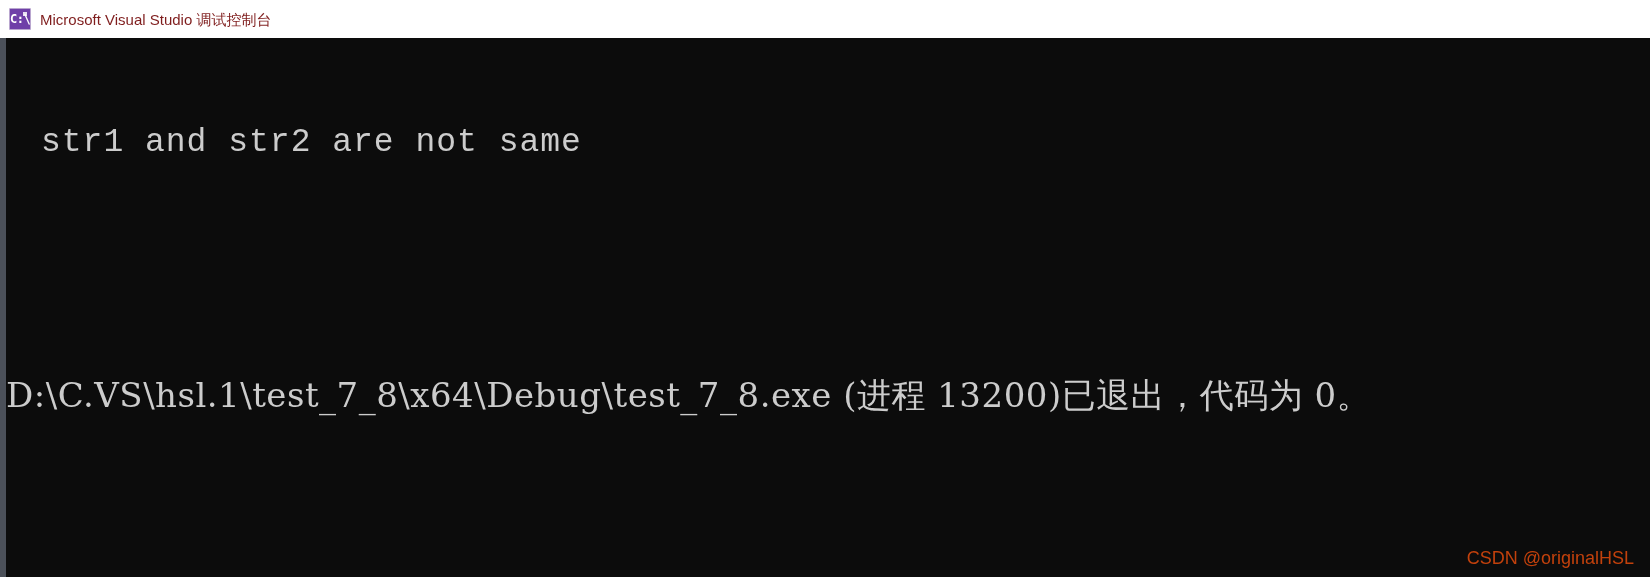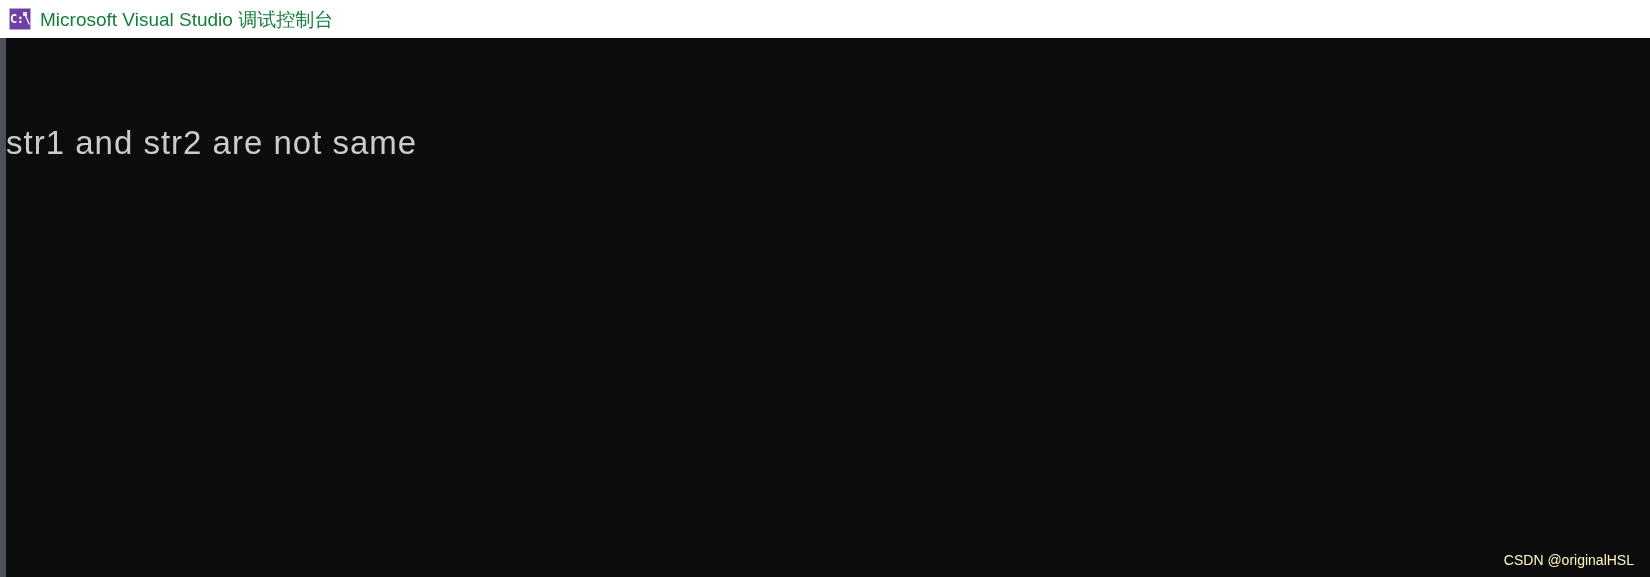--- a/index.html
+++ b/index.html
@@ -66,22 +66,22 @@
     position: absolute;
     right: 3px;
     top: 3px;
     width: 4px;
     height: 4px;
     background: #e8e0f2;
   }
 
   .titlebar-text {
     font-family: "Liberation Sans", sans-serif;
-    font-size: 19px;
-    color: #15803d;
+    font-size: 15px;
+    color: #7f1d1d;
     white-space: nowrap;
     line-height: 1;
   }
 
   
   .console {
     position: absolute;
     left: 0;
     top: 38px;
     width: 1650px;
@@ -111,41 +111,42 @@
     white-space: pre;
     letter-spacing: 0px;
   }
 
   .line {
     height: 42px;
     white-space: pre;
     overflow: visible;
   }
   .line.mono {
-    font-family: Liberation Sans, sans-serif;
+    font-family: Liberation Mono, monospace;
     font-size: 33px;
     letter-spacing: 1.0px;
+    margin-left: 35px;
   }
   .line.cjk {
     font-family: "DejaVu Serif", "Liberation Serif", serif;
     font-size: 34px;
     letter-spacing: 0.5px;
   }
   .line.blank {
     height: 42px;
   }
 
   
   .watermark {
     position: absolute;
     right: 16px;
     bottom: 10px;
     font-family: "Liberation Sans", sans-serif;
-    font-size: 14px;
-    color: #fef9c3;
+    font-size: 18px;
+    color: #c2410c;
     white-space: nowrap;
     line-height: 1;
   }
 </style>
 </head>
 <body>
 
 <div class="window">
 
   <div class="titlebar">
@@ -155,19 +156,20 @@
     </div>
     <div class="titlebar-text">Microsoft Visual Studio 调试控制台</div>
   </div>
 
   <div class="console">
     <div class="left-gutter"></div>
 
     <div class="console-text">
       <div class="line mono">str1 and str2 are not same</div>
       <div class="line blank"></div>
+      <div class="line cjk">D:\C.VS\hsl.1\test_7_8\x64\Debug\test_7_8.exe (进程 13200)已退出，代码为 0。</div>
       
     </div>
 
     <div class="watermark">CSDN @originalHSL</div>
   </div>
 
 </div>
 
 </body></html>

